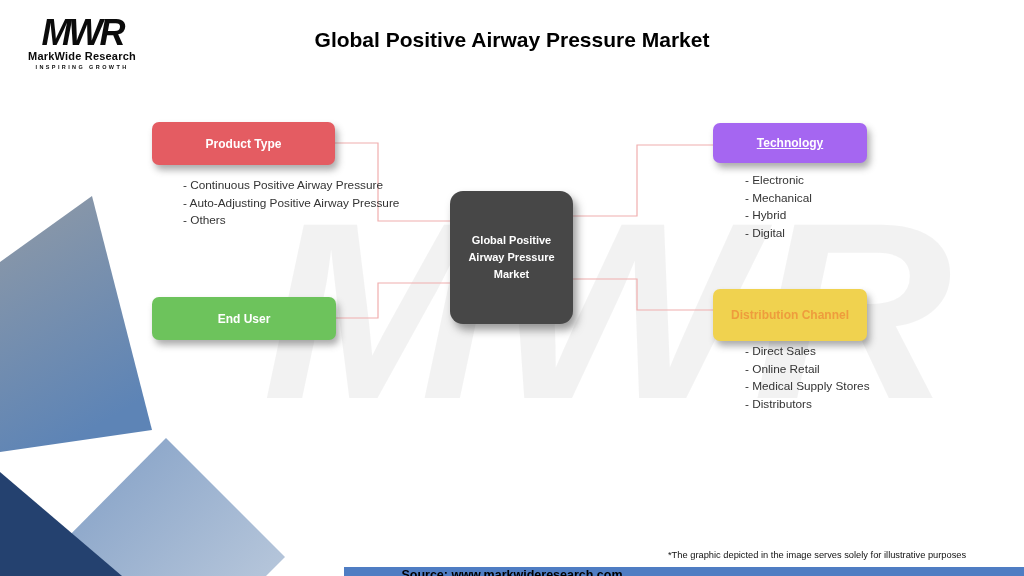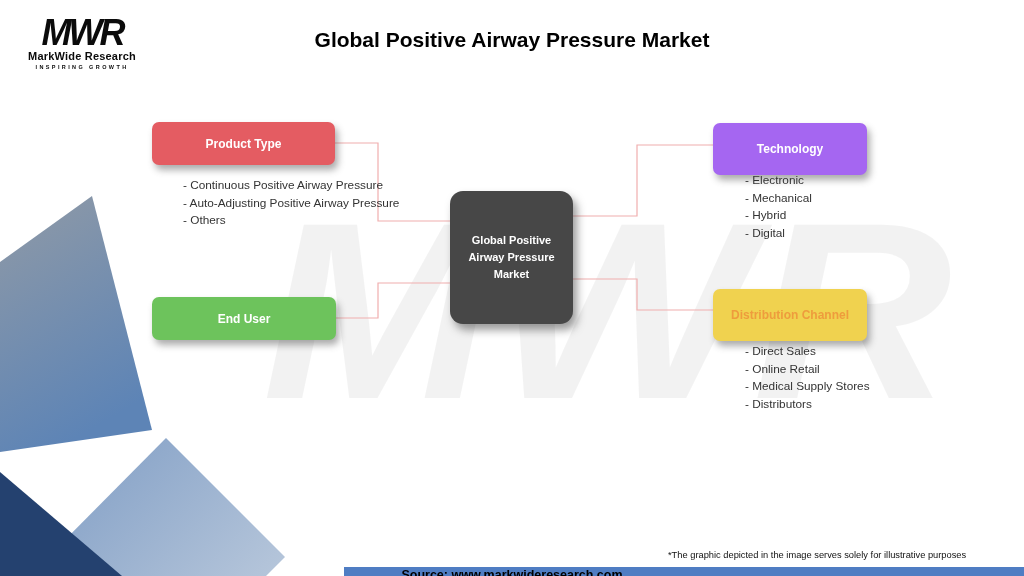--- a/index.html
+++ b/index.html
@@ -28,21 +28,21 @@
 
   
   .seg-header {
     position: absolute;
     display: flex; align-items: center; justify-content: center;
     border-radius: 7px;
     font-size: 12px; font-weight: bold;
     box-shadow: 3px 5px 7px rgba(70,70,70,0.45);
   }
   .node-product-type  { left: 152px; top: 122px; width: 183px; height: 43px; }
-  .node-technology    { left: 713px; top: 123px; width: 154px; height: 52px; }
+  .node-technology    { left: 713px; top: 123px; width: 154px; height: 40px; text-decoration: underline; }
   .node-end-user      { left: 152px; top: 297px; width: 184px; height: 43px; }
   .node-distribution  { left: 713px; top: 289px; width: 154px; height: 52px; }
 
   
   .seg-list { position: absolute; list-style: none; font-size: 11.8px; color: #333333; line-height: 17.5px; white-space: nowrap; }
   .list-product-type { left: 183px; top: 177px; }
   .list-technology   { left: 745px; top: 172px; }
   .list-end-user     { left: 183px; top: 359px; }
   .list-distribution { left: 745px; top: 343px; }
 

